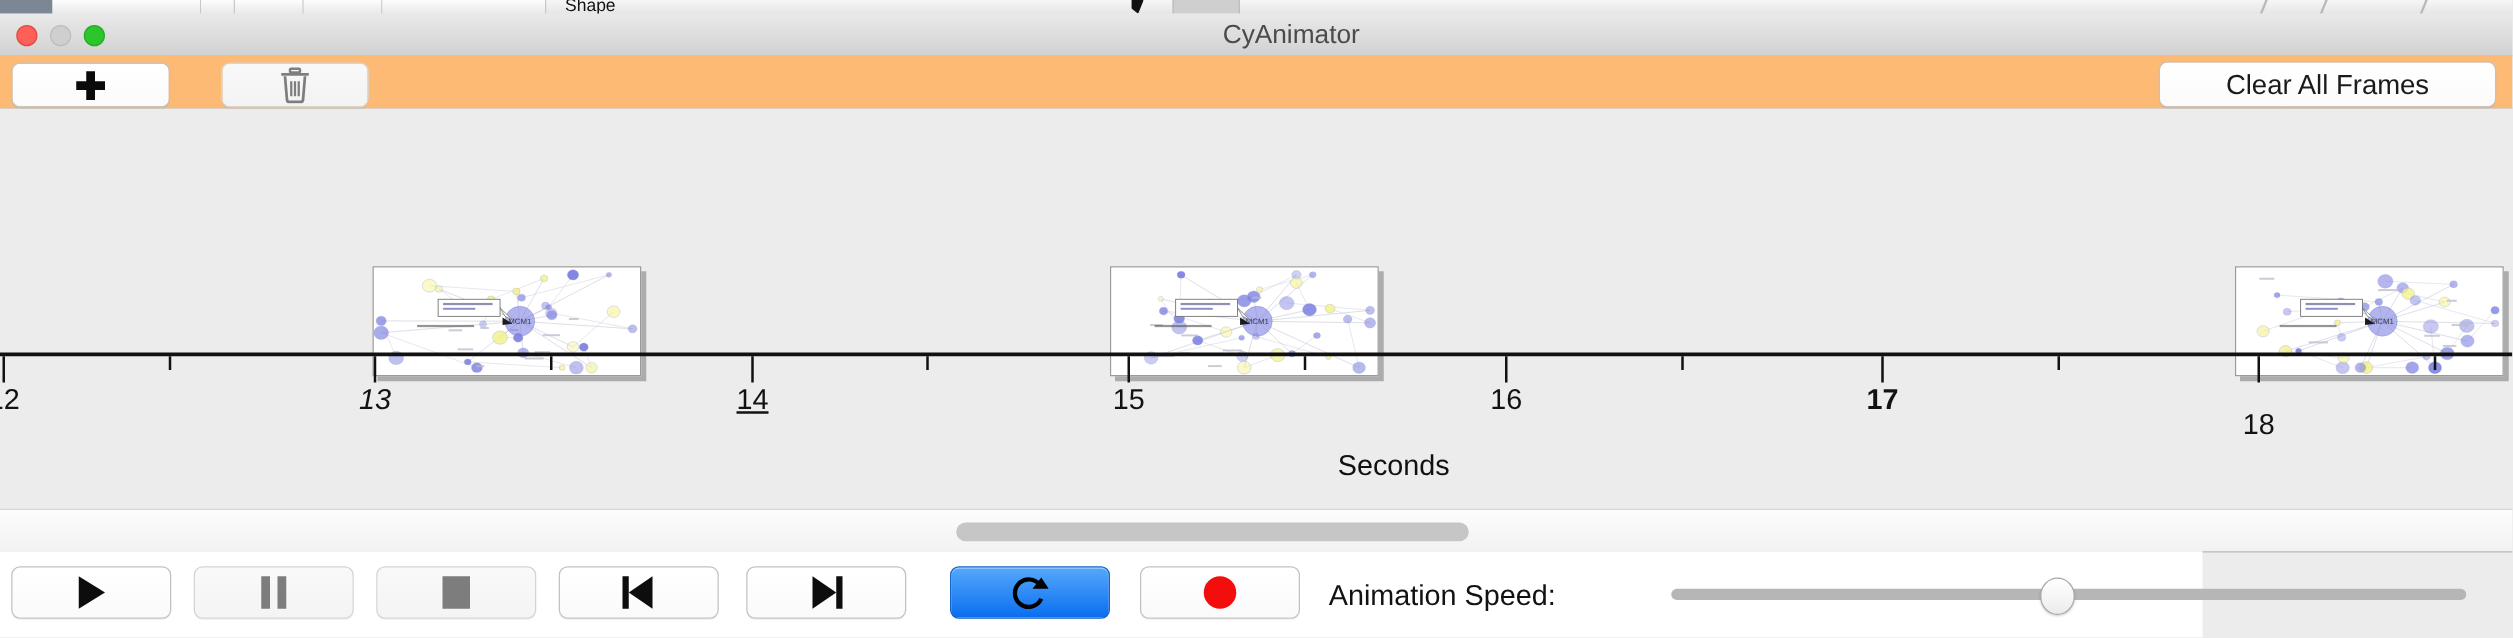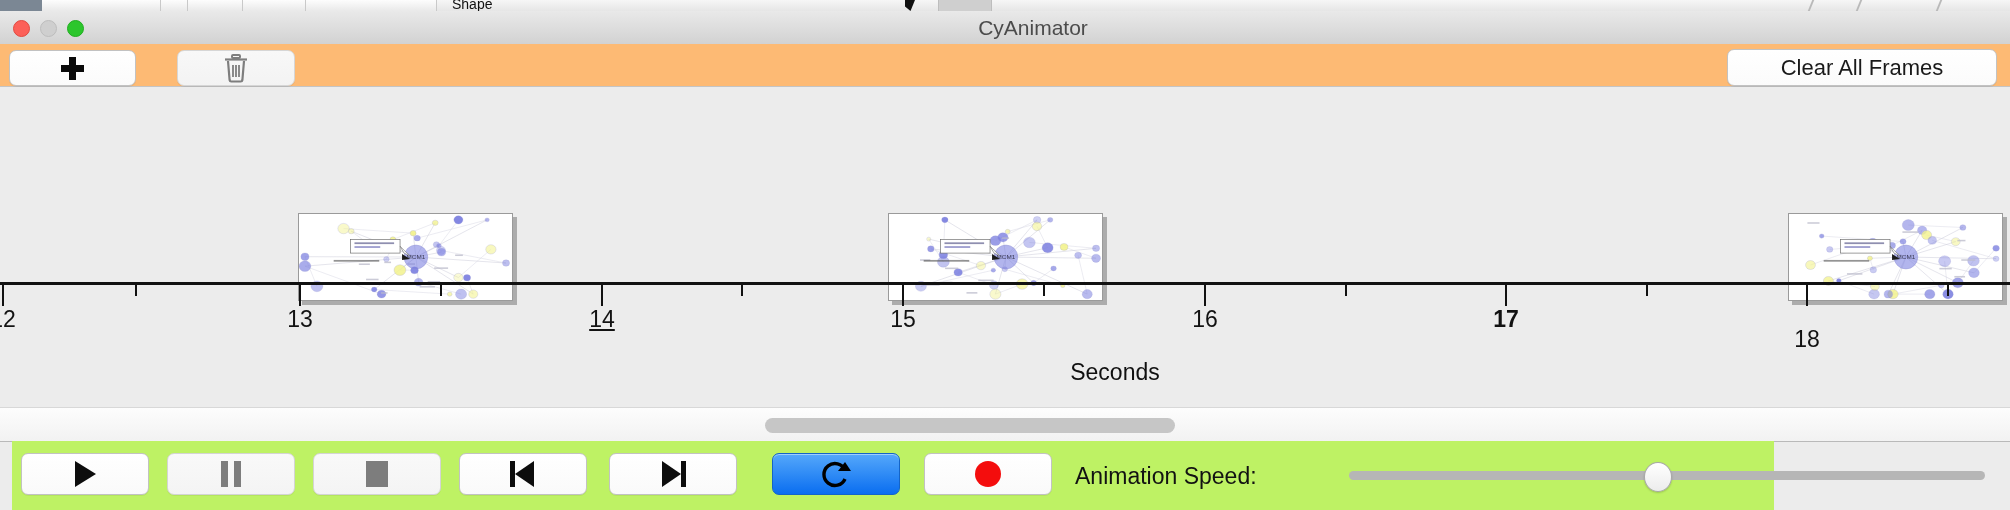--- a/index.html
+++ b/index.html
@@ -178,23 +178,23 @@
   }
   .scroll-thumb {
     position: absolute; left: 765px; top: 10px;
     width: 410px; height: 15px;
     border-radius: 8px;
     background: #c6c6c6;
   }
 
   
   .controls {
-    position: absolute; left: 12px; top: 441px;
+    position: absolute; left: 0; top: 441px;
     width: 1762px; height: 69px;
-    background: #bef264;
+    background: #ffffff;
   }
   .ctl {
     position: absolute; top: 12px;
     height: 42px; width: 128px;
     box-sizing: border-box;
     border: 1px solid #c2c2c2;
     border-radius: 7px;
     background: linear-gradient(#ffffff, #fafafa);
     display: flex; align-items: center; justify-content: center;
     box-shadow: 0 1px 0 rgba(0,0,0,0.05);
@@ -536,21 +536,21 @@
             <rect x="35" y="47" width="46" height="1.8" fill="#5a5a5a" opacity="0.65"></rect>
           </svg>
         </div>
       </div>
     <div class="ruler">
       <div class="ruler-line"></div>
     <div class="tick major" style="left: 2px;"></div>
         <div class="tick-label" style="left: 3px;">12</div>
         <div class="tick minor" style="left: 135px;"></div>
         <div class="tick major" style="left: 299px;"></div>
-        <div class="tick-label" style="left: 300px;">13</div>
+        <div class="tick-label" style="left: 300px; font-style: italic;">13</div>
         <div class="tick minor" style="left: 440px;"></div>
         <div class="tick major" style="left: 601px;"></div>
         <div class="tick-label" style="left: 602px; text-decoration: underline;">14</div>
         <div class="tick minor" style="left: 741px;"></div>
         <div class="tick major" style="left: 902px;"></div>
         <div class="tick-label" style="left: 903px;">15</div>
         <div class="tick minor" style="left: 1043px;"></div>
         <div class="tick major" style="left: 1204px;"></div>
         <div class="tick-label" style="left: 1205px;">16</div>
         <div class="tick minor" style="left: 1345px;"></div>

